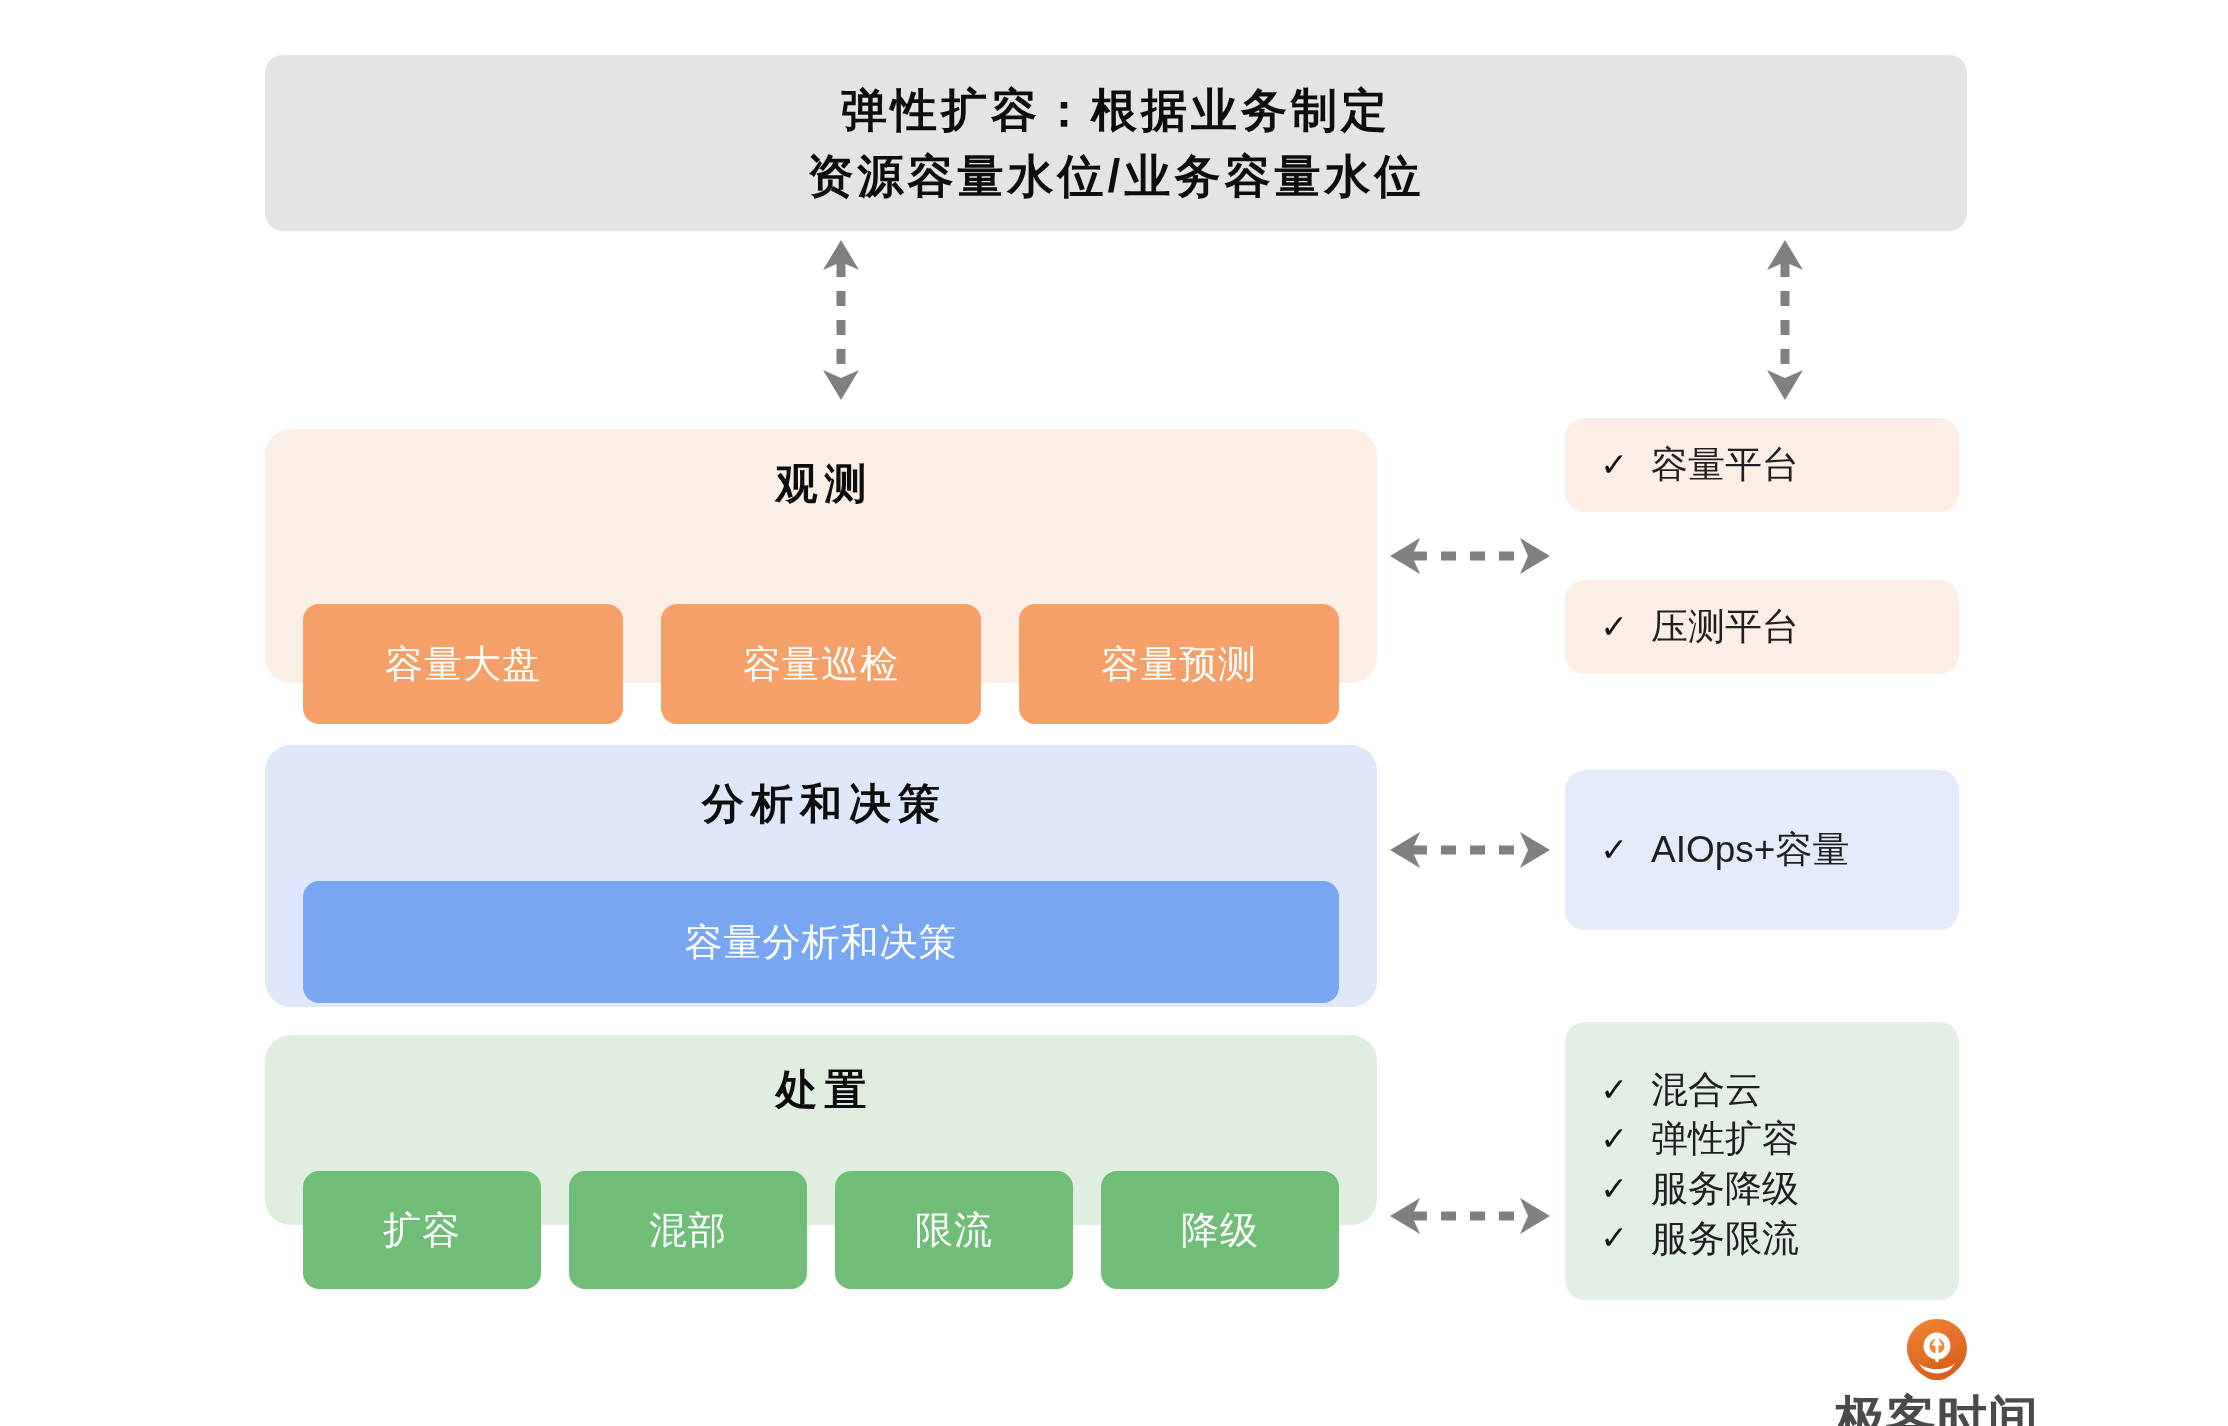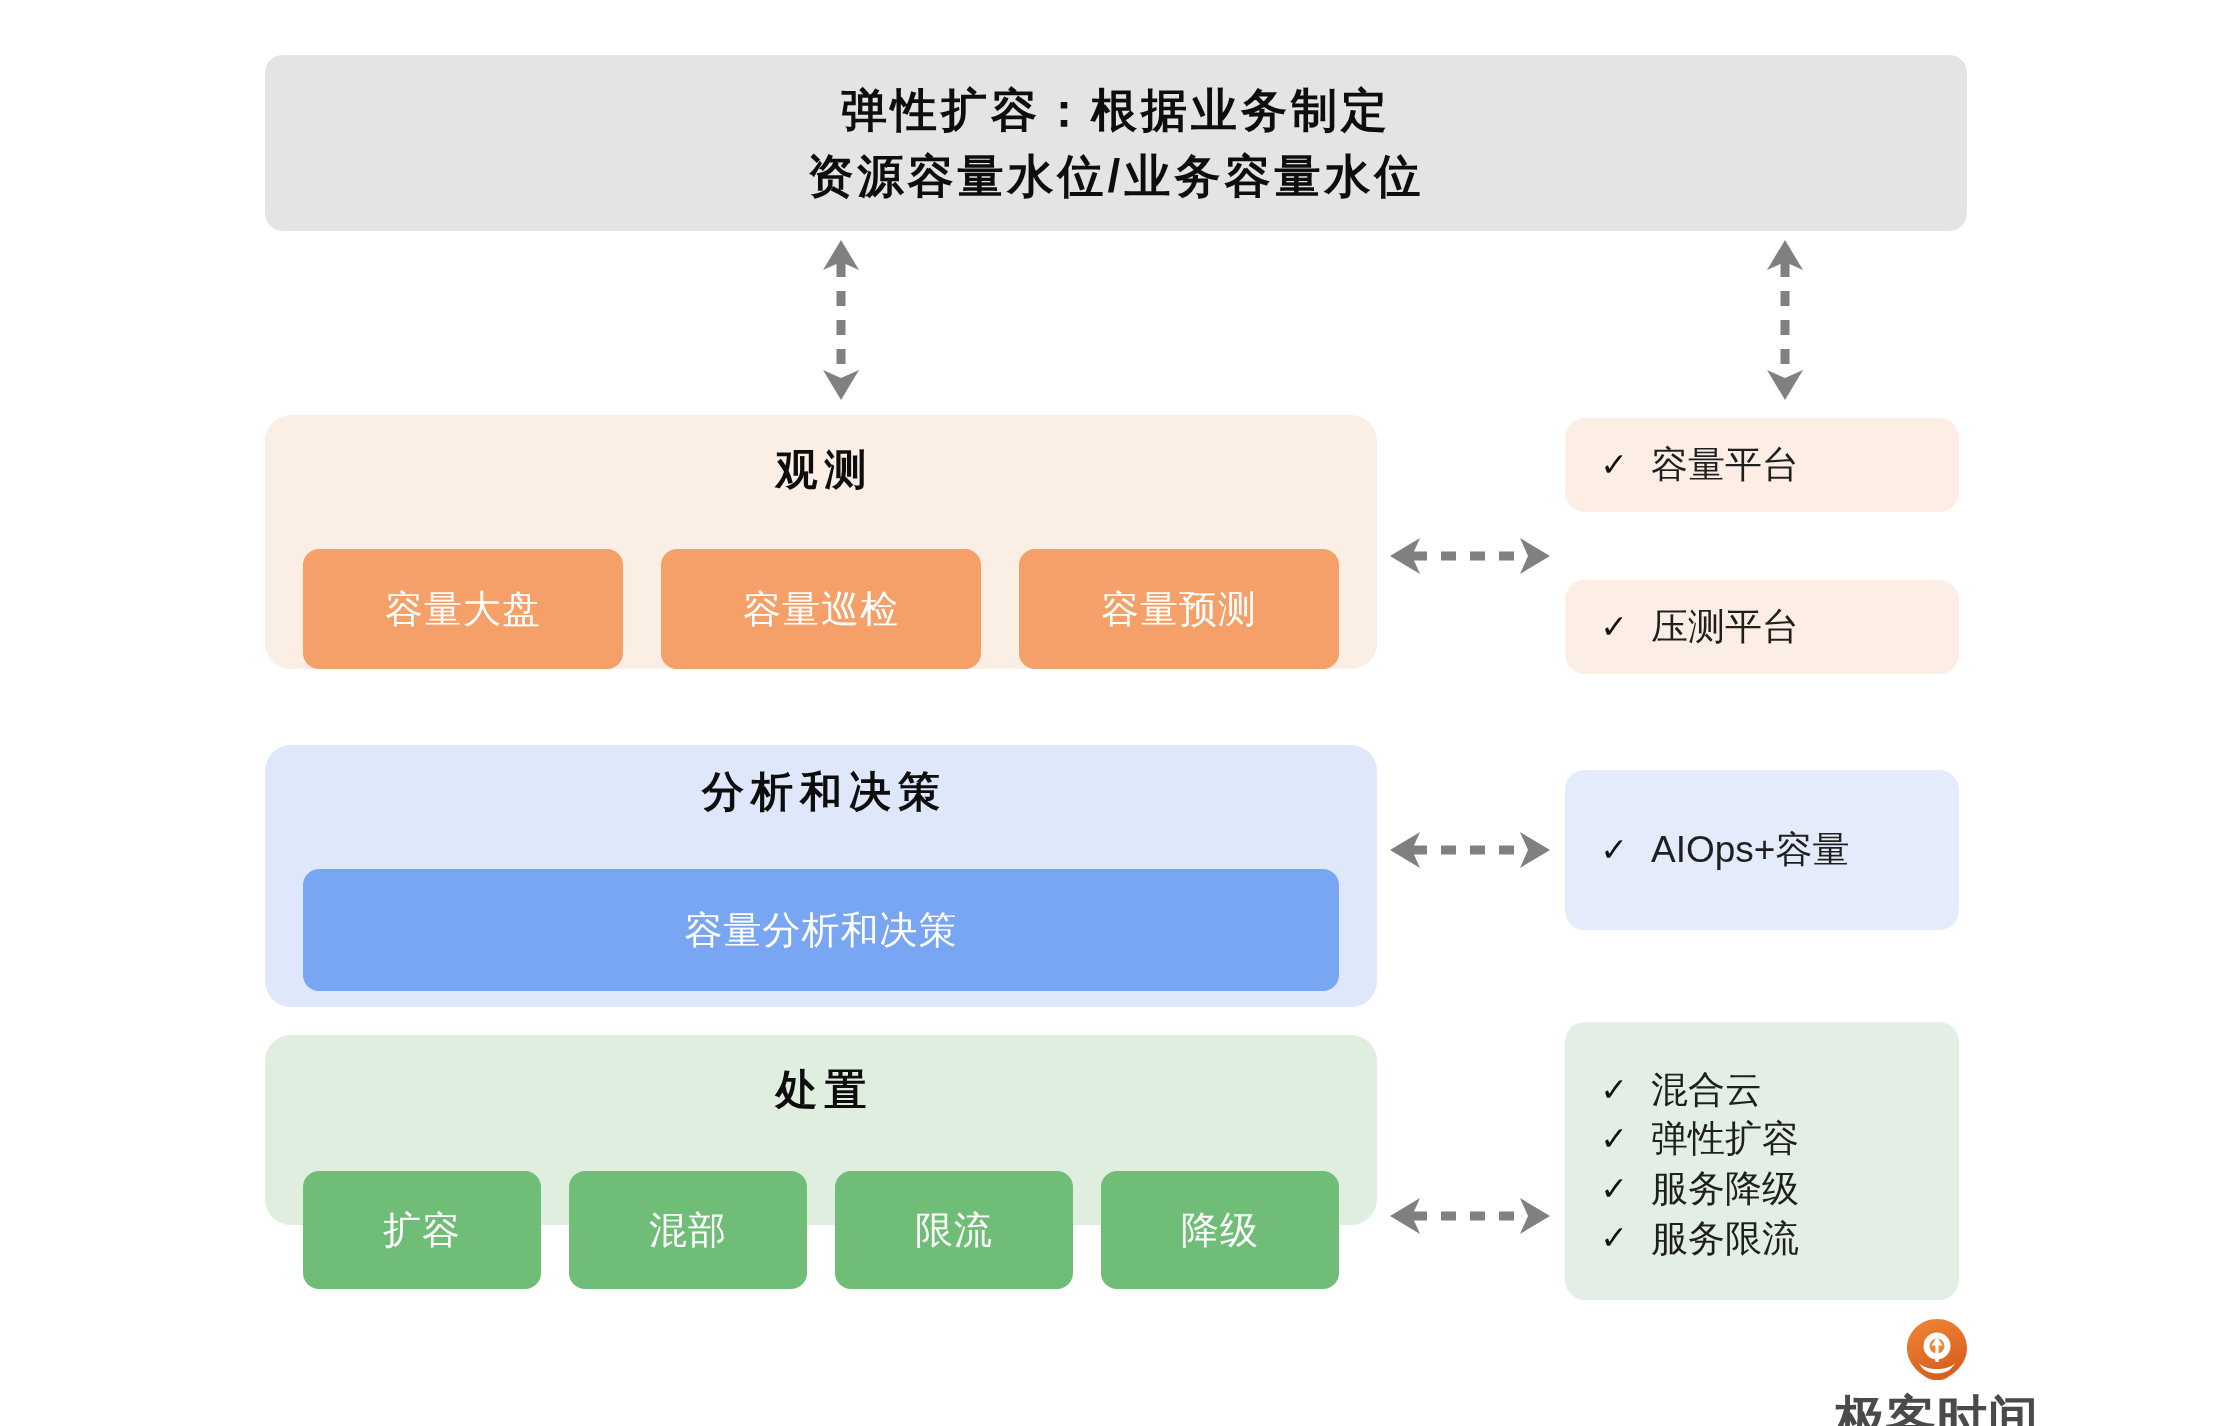--- a/index.html
+++ b/index.html
@@ -68,26 +68,26 @@
     display:flex;
     align-items:center; justify-content:center;
     color:#ffffff;
     font-size:38px;
     letter-spacing:1px;
     white-space:nowrap;
     margin-top:32px;
   }
 
   
-  #stage-observe{ top:415px; height:254px; background:#fbeee4; padding-top:34px; }
+  #stage-observe{ top:429px; height:254px; background:#fbeee4; padding-top:34px;gap:41px; }
   #stage-observe .chip-row{ margin-top:26px; }
   #stage-observe .chip{ height:120px; background:#f4a068; }
 
   
-  #stage-analyze{ top:745px; height:262px; background:#dfe8fb; padding-top:26px; }
+  #stage-analyze{ top:745px; height:262px; background:#dfe8fb; padding-top:38px; }
   #stage-analyze .chip-row{ margin-top:24px;text-align:center; }
   #stage-analyze .chip{ height:122px; background:#79a6f2; }
 
   
   #stage-handle{ top:1035px; height:190px; background:#e0eee0; padding-top:34px; }
   #stage-handle .chip-row{ margin-top:28px; gap:28px; }
   #stage-handle .chip{ height:118px; background:#6fbd77; }
 
   
   .side-card{

